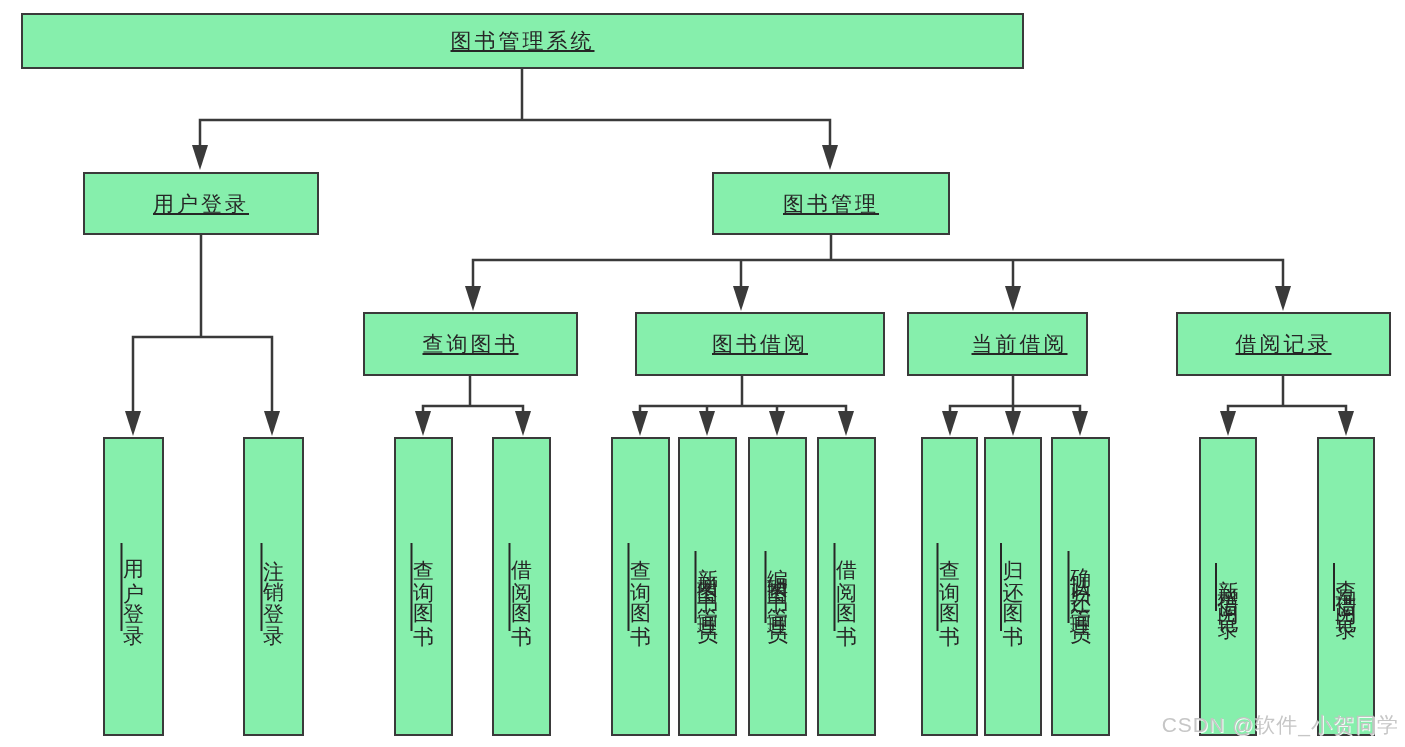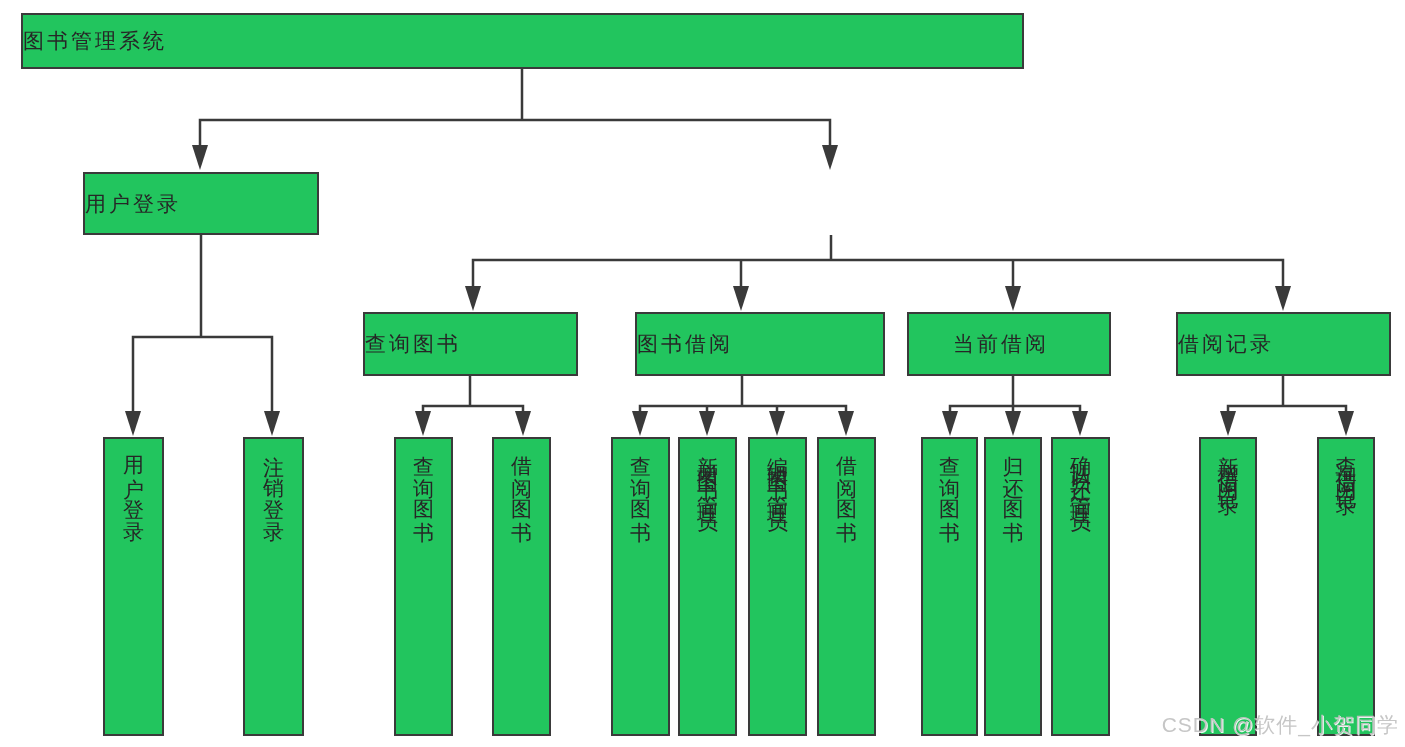--- a/index.html
+++ b/index.html
@@ -7,28 +7,29 @@
     position:relative;
     width:1405px;height:747px;
     background:#ffffff;
     font-family:"Liberation Sans","DejaVu Sans",sans-serif;
     color:#262626;
     overflow:hidden;
   }
   #wires{position:absolute;left:0;top:0;z-index:1;}
   .node{
     position:absolute;
-    background:#22c55e;
+    background:#86efac;
     border:2.5px solid #3a3a3a;
     box-sizing:border-box;
-    display:flex;align-items:center;
+    display:flex;align-items:center;justify-content:center;
     z-index:2;
     font-size:21px;
     letter-spacing:3px;
     white-space:nowrap;
+    text-decoration:underline;
   }
   .leaf{
     writing-mode:vertical-rl;
     text-orientation:mixed;
     letter-spacing:8px;
     font-size:21px;
   }
   .leaf .spread{letter-spacing:22px;}
   .leaf-label{display:inline-block;}
   #watermark{
@@ -94,28 +95,31 @@
     </g>
   </svg>
 
   <div class="node" style="left:21px;top:13px;width:1003px;height:56px;">
     <span>图书管理系统</span>
   </div>
 
   <div class="node" style="left:83px;top:172px;width:236px;height:63px;">
     <span>用户登录</span>
   </div>
+  <div class="node" style="left:712px;top:172px;width:238px;height:63px;">
+    <span>图书管理</span>
+  </div>
 
   <div class="node" style="left:363px;top:312px;width:215px;height:64px;">
     <span>查询图书</span>
   </div>
   <div class="node" style="left:635px;top:312px;width:250px;height:64px;">
     <span>图书借阅</span>
   </div>
-  <div class="node" style="left:907px;top:312px;width:204px;height:64px;padding-left:44px;">
+  <div class="node" style="left:907px;top:312px;width:181px;height:64px;padding-left:44px;">
     <span>当前借阅</span>
   </div>
   <div class="node" style="left:1176px;top:312px;width:215px;height:64px;">
     <span>借阅记录</span>
   </div>
 
   <div class="node leaf" style="left:103px;top:437px;width:61px;height:299px;">
     <span class="leaf-label spread">用户登录</span>
   </div>
   <div class="node leaf" style="left:243px;top:437px;width:61px;height:299px;">

